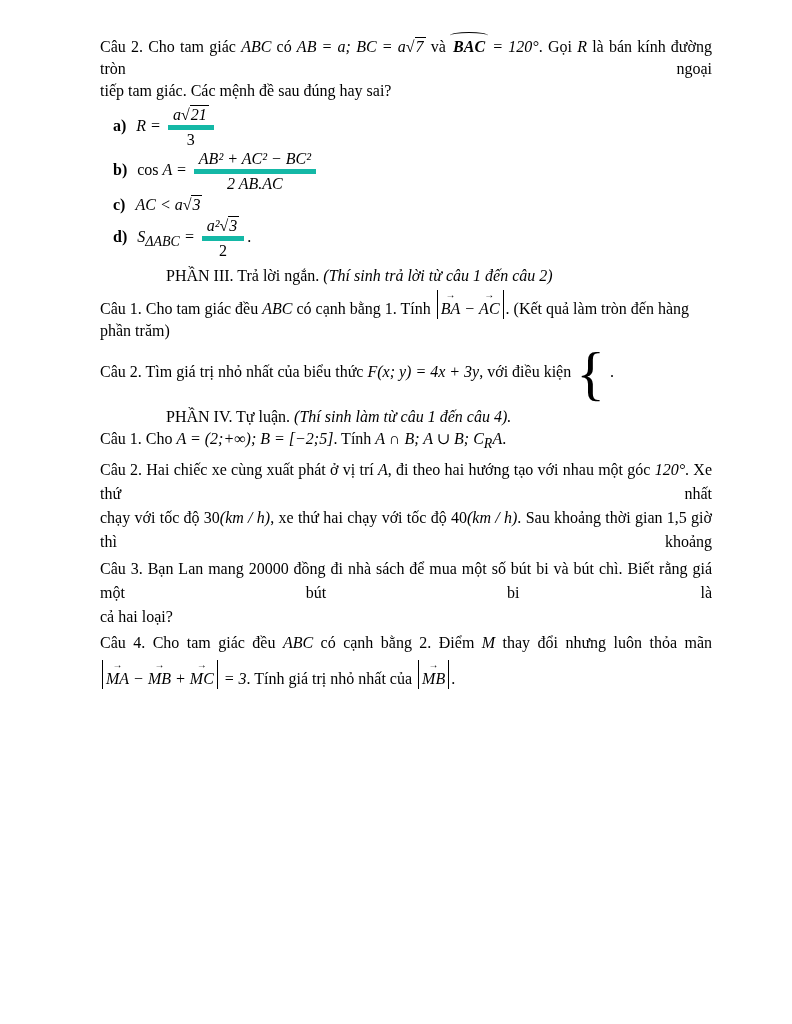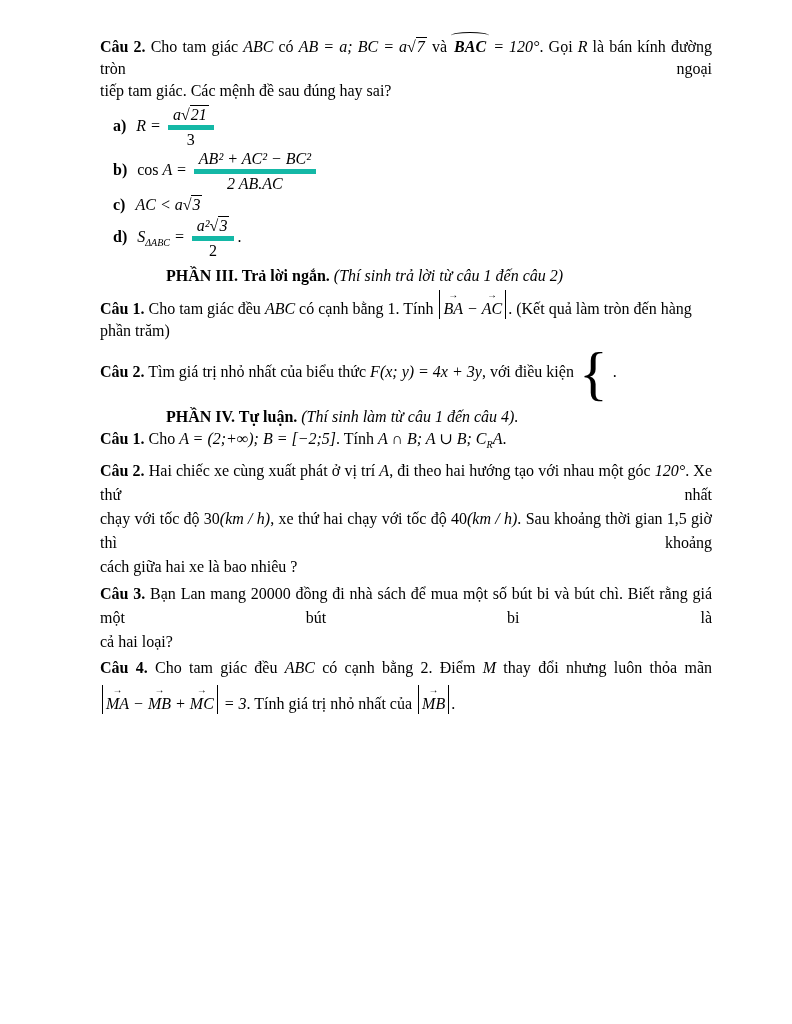--- a/index.html
+++ b/index.html
@@ -1,19 +1,19 @@
 <!DOCTYPE html>
 <html><head>
 <meta charset="utf-8">
 <style>
   html,body{margin:0;padding:0;background:#fff;}
   .page{position:relative;width:792px;height:1024px;background:#ffffff;overflow:hidden;
         font-family:"Liberation Serif","DejaVu Serif",serif;font-size:16px;line-height:22px;color:#000;}
   .content{position:absolute;left:100px;top:36px;width:612px;}
-  .b{font-weight:700;}
+  .b{font-weight:400;}
   .m{font-style:italic;}
   .it{font-style:italic;}
   .jl{text-align:justify;text-align-last:justify;}
   .heading{padding-left:66px;margin-top:5px;}
   .q{margin-top:3px;}
   .opts{margin-top:4px;}
   .opt{margin:1px 0;padding-left:13px;}
   .opt .lbl{font-weight:700;margin-right:10px;}
   .frac{display:inline-block;vertical-align:middle;text-align:center;margin:0 3px;}
   .frac .num{display:block;padding:0 5px 1px;border-bottom:5px solid #14b8a6;line-height:18px;}
@@ -25,21 +25,21 @@
             border-top:1.5px solid #000;border-radius:50% 50% 0 0;}
   .vec{position:relative;display:inline-block;font-style:italic;}
   .vec .arr{position:absolute;left:0;right:0;top:-10px;font-size:10px;line-height:10px;
             font-style:normal;text-align:center;}
   .abs{display:inline-block;border-left:1.3px solid #000;border-right:1.3px solid #000;
        padding:10px 3px 2px;line-height:17px;margin:0 2px;}
   .sys{display:inline-flex;align-items:center;vertical-align:middle;margin:0 1px;}
   .sys .brace{font-size:60px;line-height:56px;font-weight:400;}
   .sys .rows{display:inline-block;padding-left:2px;}
   .sys .row{display:block;font-style:italic;line-height:21px;text-align:left;}
-  sub{font-size:10px;font-style:italic;}
+  sub{font-size:14px;font-style:italic;}
   .lh24{line-height:24px;}
   .q4l2{margin-top:6px;}
   .footer{position:absolute;left:100px;width:612px;top:964px;display:flex;justify-content:space-between;}
 </style>
 </head>
 <body>
 
 <div class="page">
   <div class="content">
 
@@ -66,21 +66,20 @@
           <span class="brace">{</span>
         </span><span> .</span></div>
 
     <div class="heading"><span class="b">PHẦN IV. Tự luận.</span><span class="it"> (Thí sinh làm từ câu 1 đến câu 4).</span></div>
 
     <div><span class="b">Câu 1.</span><span> Cho </span><span class="m">A = (2;+∞); B = [−2;5]</span><span>. Tính </span><span class="m">A ∩ B; A ∪ B; C</span><sub>R</sub><span class="m">A</span><span>.</span></div>
 
     <div class="q lh24">
       <div class="jl"><span class="b">Câu 2.</span><span> Hai chiếc xe cùng xuất phát ở vị trí </span><span class="m">A</span><span>, đi theo hai hướng tạo với nhau một góc </span><span class="m">120°</span><span>. Xe thứ nhất</span></div>
       <div class="jl"><span>chạy với tốc độ 30</span><span class="m">(km / h)</span><span>, xe thứ hai chạy với tốc độ 40</span><span class="m">(km / h)</span><span>. Sau khoảng thời gian 1,5 giờ thì khoảng</span></div>
-      <div><span>cách giữa hai xe là bao nhiêu ?</span></div>
     </div>
 
     <div class="q lh24">
       <div class="jl"><span class="b">Câu 3.</span><span> Bạn Lan mang 20000 đồng đi nhà sách để mua một số bút bi và bút chì. Biết rằng giá một bút bi là</span></div>
       <div><span>cả hai loại?</span></div>
     </div>
 
     <div class="q">
       <div class="jl"><span class="b">Câu 4.</span><span> Cho tam giác đều </span><span class="m">ABC</span><span> có cạnh bằng 2. Điểm </span><span class="m">M</span><span> thay đổi nhưng luôn thỏa mãn</span></div>
       <div class="q4l2"><span class="abs"><span class="vec"><span class="arr">→</span><span>MA</span></span><span class="m"> − </span><span class="vec"><span class="arr">→</span><span>MB</span></span><span class="m"> + </span><span class="vec"><span class="arr">→</span><span>MC</span></span></span><span class="m"> = 3</span><span>. Tính giá trị nhỏ nhất của </span><span class="abs"><span class="vec"><span class="arr">→</span><span>MB</span></span></span><span>.</span></div>

